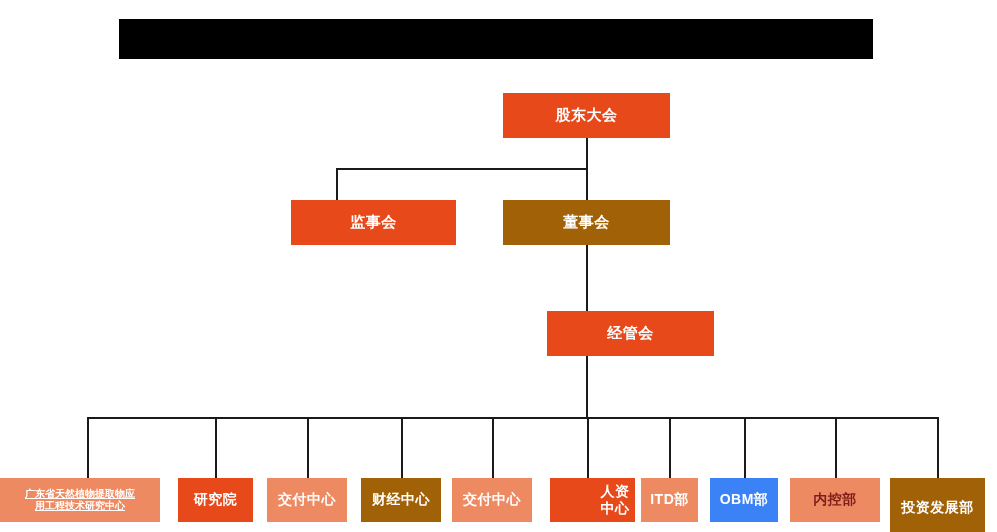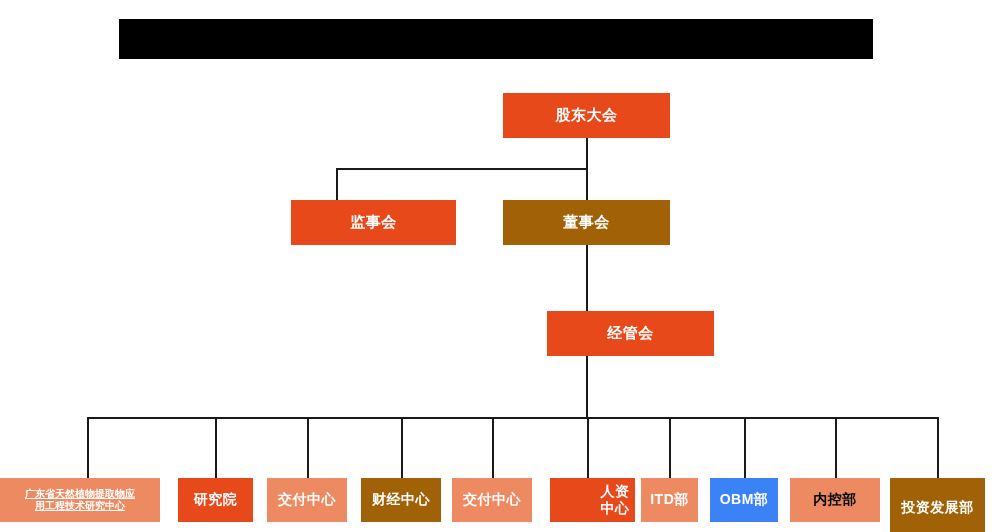--- a/index.html
+++ b/index.html
@@ -105,20 +105,20 @@
       </div>
       <div class="node dark leaf" style="left: 550px; top: 478px; width: 85px; height: 44px; background: rgb(232, 73, 26); color: rgb(255, 255, 255); padding-left: 45px;">
         <span class="label">人资中心</span>
       </div>
       <div class="node light leaf" style="left: 641px; top: 478px; width: 57px; height: 44px; background: rgb(238, 138, 98); color: rgb(255, 255, 255);">
         <span class="label">ITD部</span>
       </div>
       <div class="node dark leaf" style="left: 710px; top: 478px; width: 68px; height: 44px; background: #3b82f6; color: rgb(255, 255, 255);">
         <span class="label">OBM部</span>
       </div>
-      <div class="node light leaf" style="left: 790px; top: 478px; width: 90px; height: 44px; background: rgb(238, 138, 98); color: #000000;">
+      <div class="node light leaf" style="left: 790px; top: 478px; width: 90px; height: 44px; background: rgb(238, 138, 98); color: #7f1d1d;">
         <span class="label">内控部</span>
       </div>
       <div class="node dark leaf" style="left: 890px; top: 478px; width: 95px; height: 60px; background: #a16207; color: rgb(255, 255, 255);">
         <span class="label">投资发展部</span>
       </div>
     </div>
 </div>
 
 </body></html>

